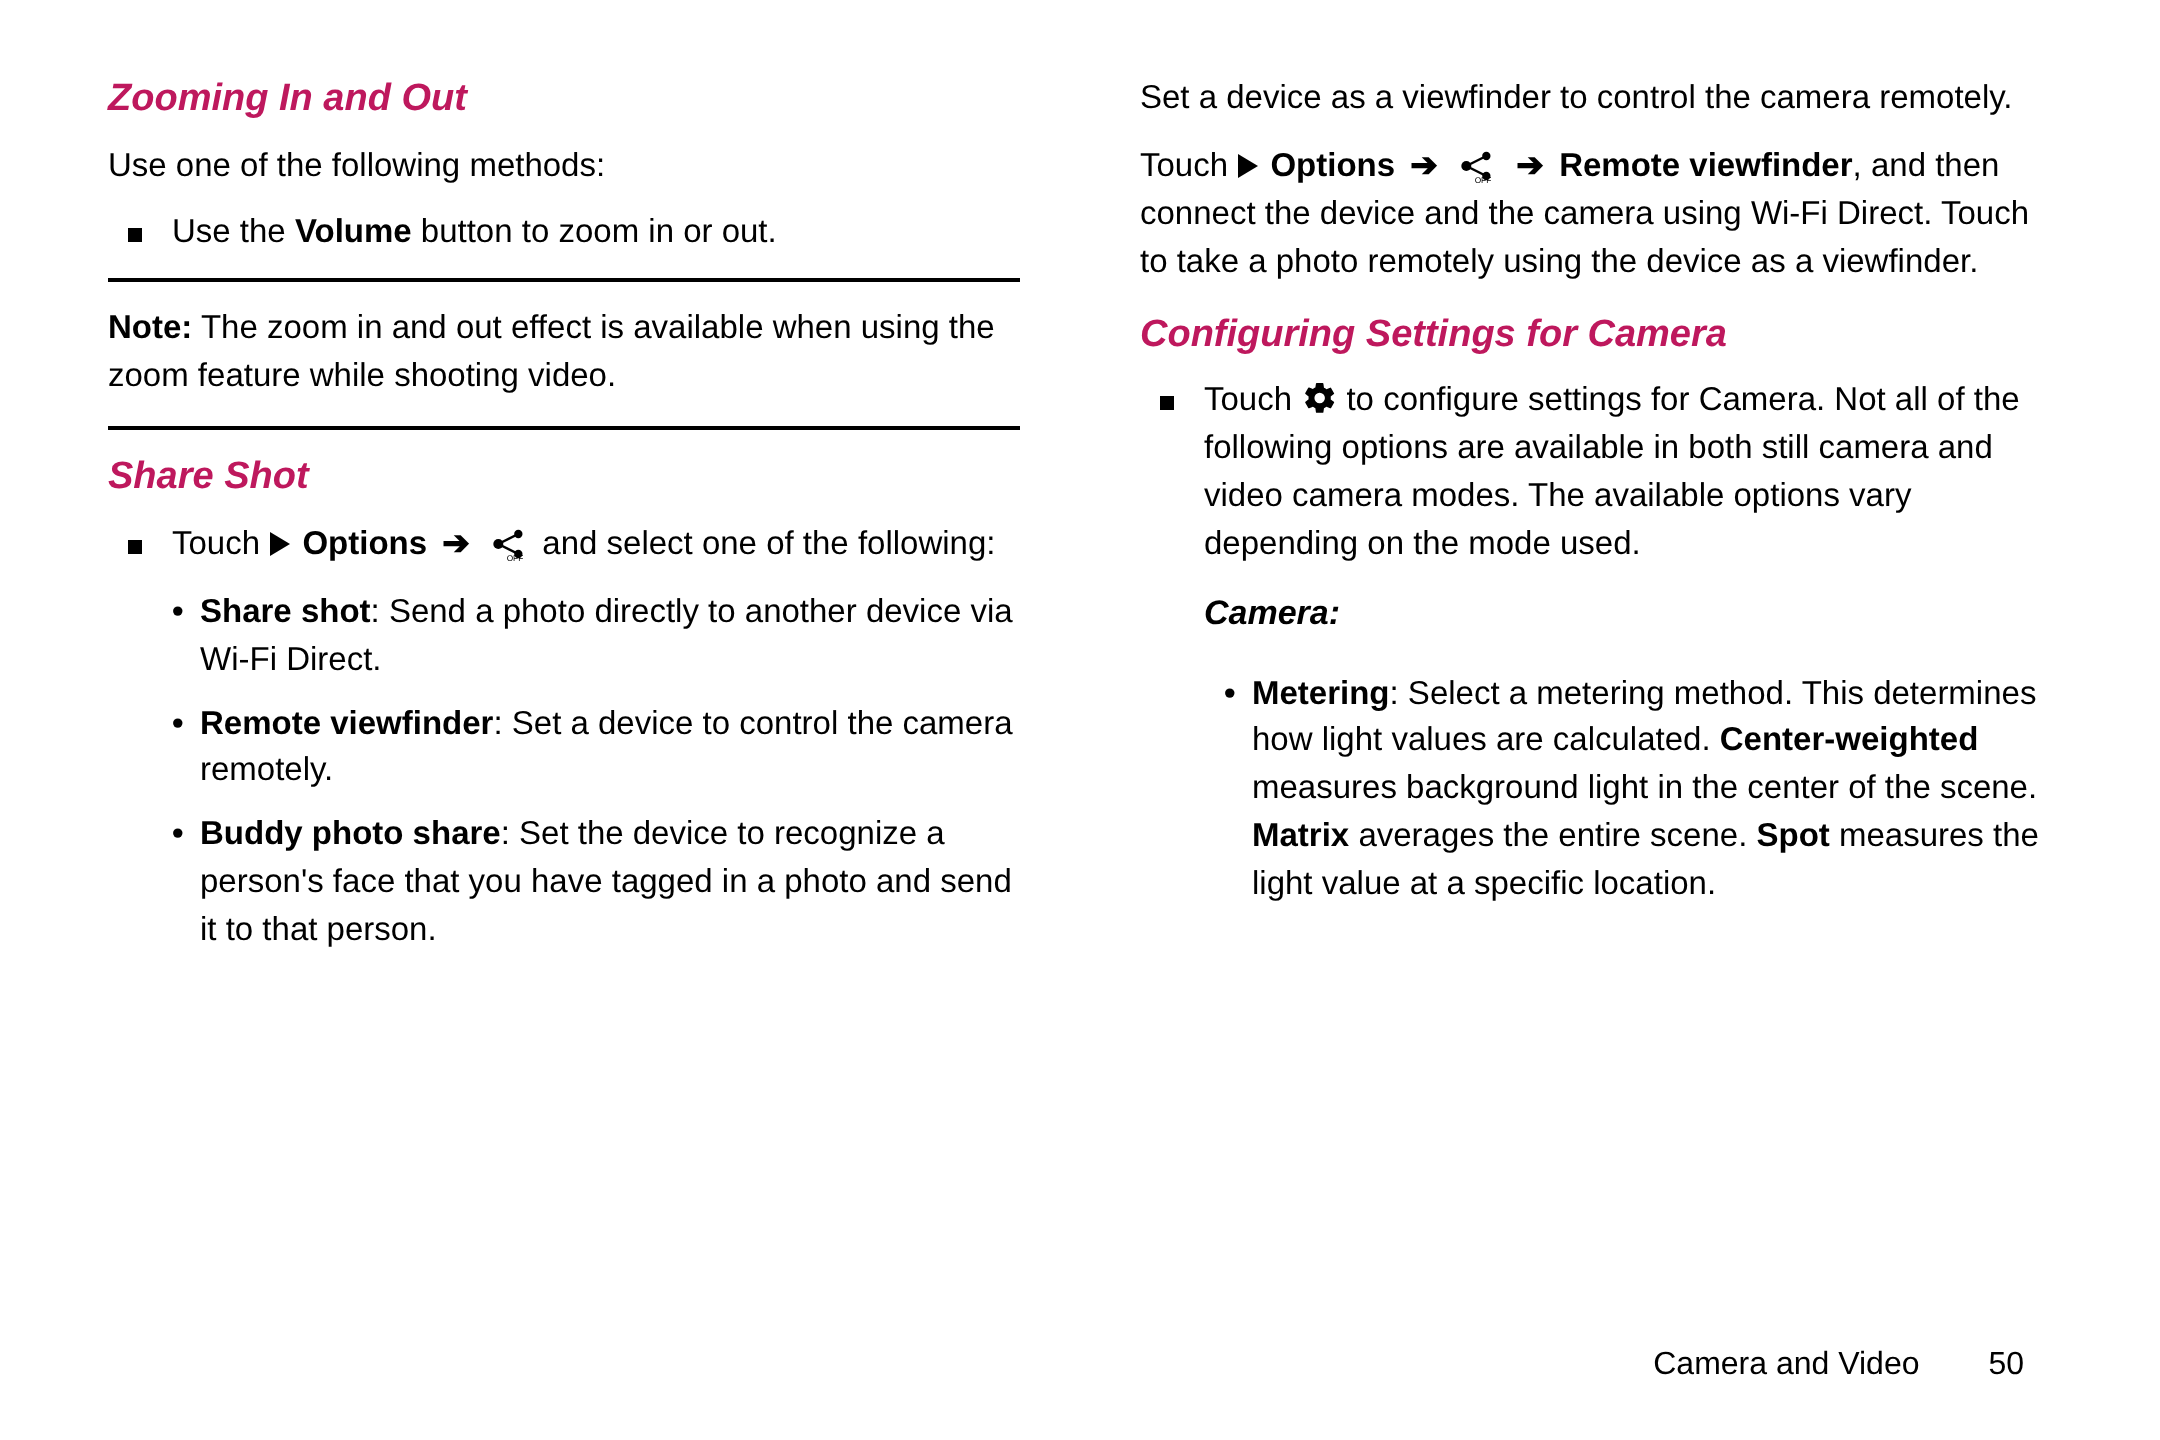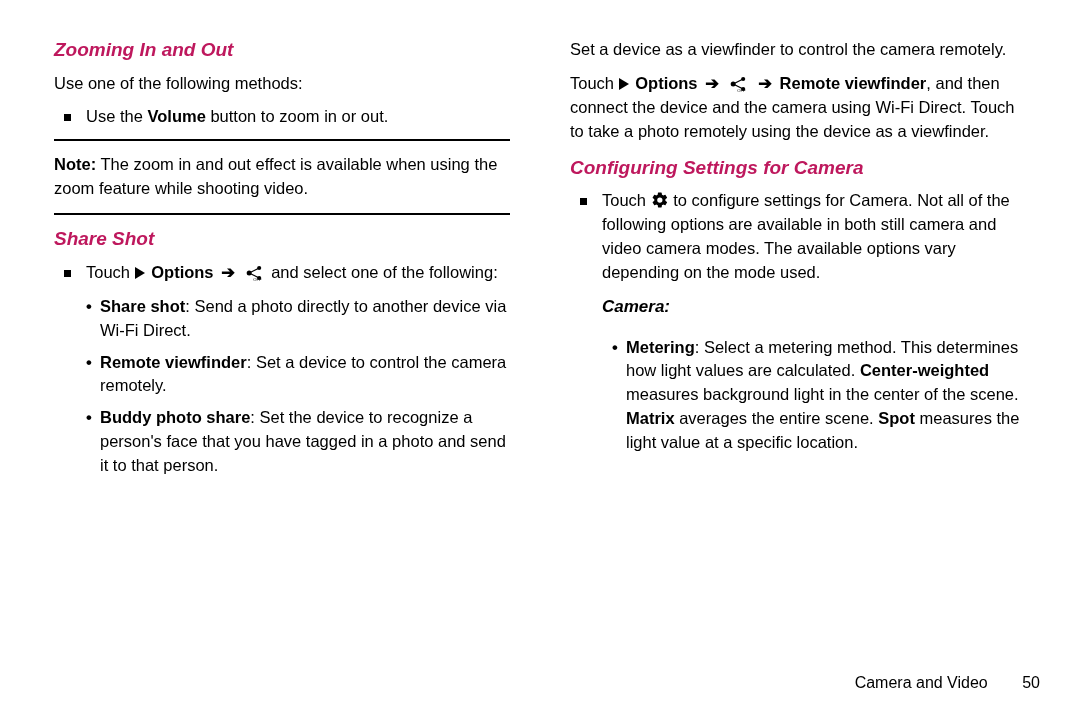--- a/index.html
+++ b/index.html
@@ -83,21 +83,21 @@
   }
   .subhead {
     font-weight: 700;
     font-style: italic;
     margin: 10px 0 16px 0;
     font-size: 17px;
   }
   .footer {
     position: absolute;
     bottom: 28px;
-    right: 40px;
+    right: 68px;
     font-size: 16px;
   }
   .footer .pageno {
     margin-left: 30px;
   }
   
   .chev-icon {
     display: inline-block;
     width: 0;
     height: 0;

